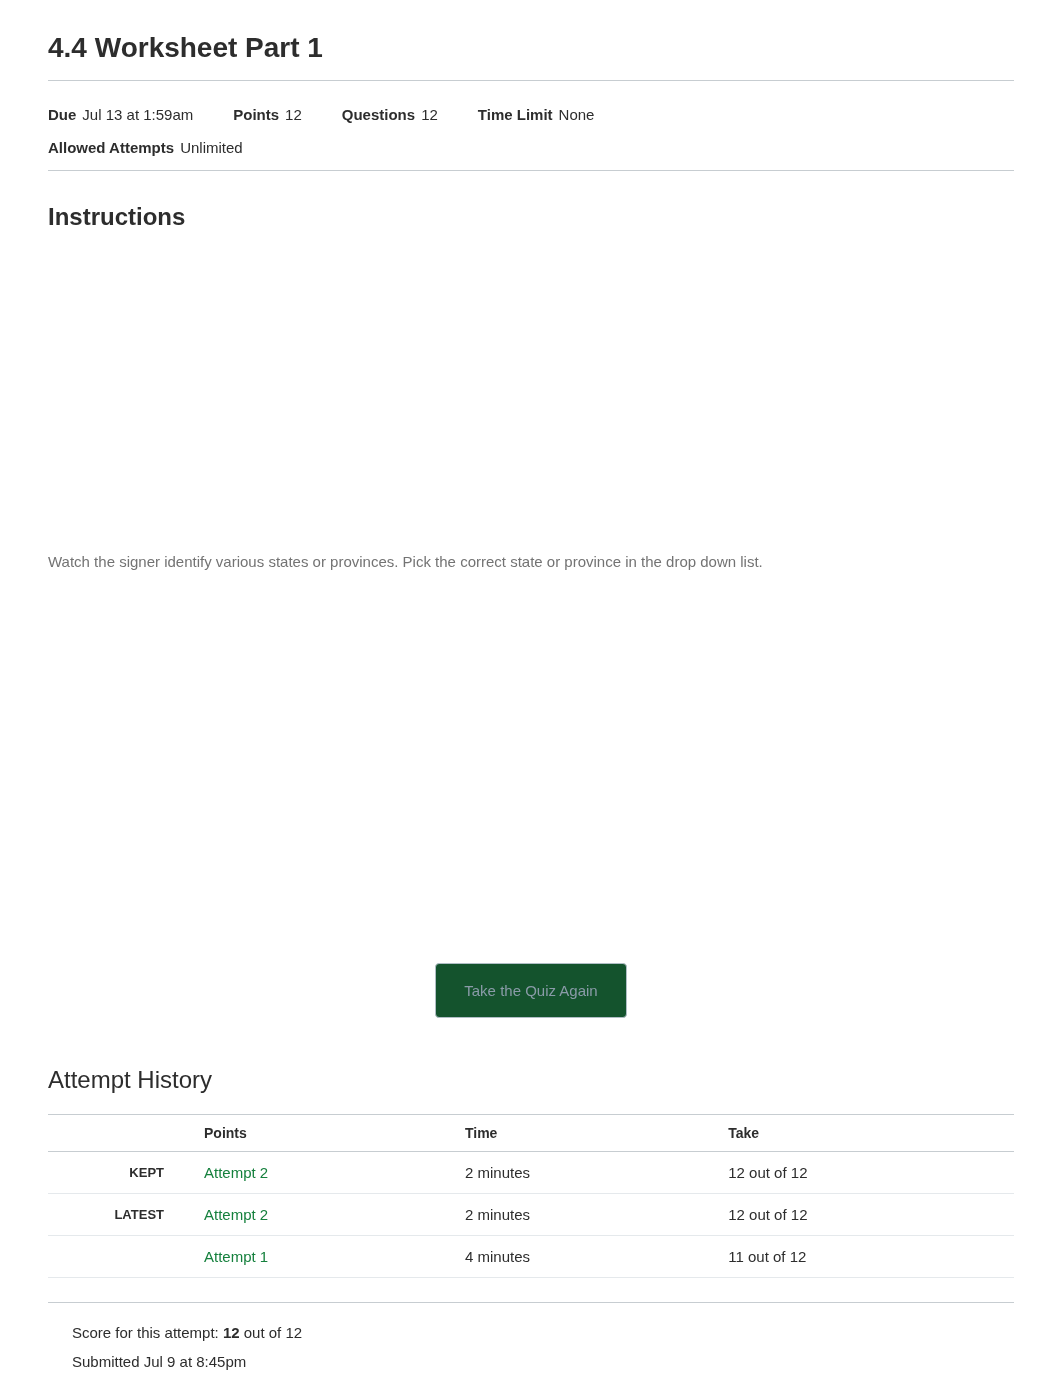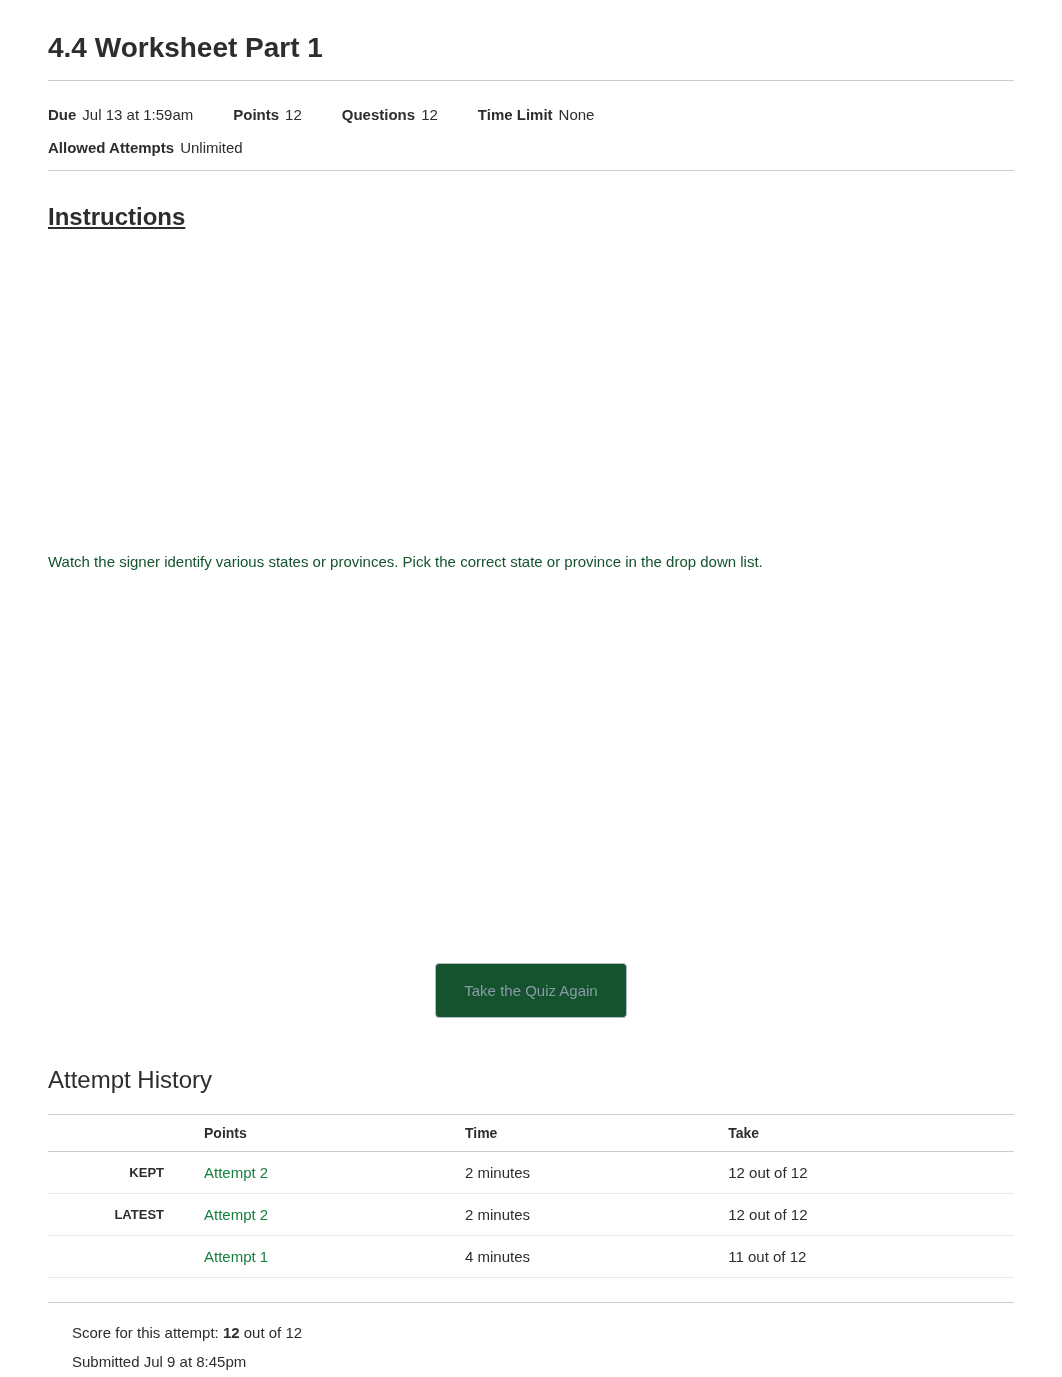--- a/index.html
+++ b/index.html
@@ -67,31 +67,30 @@
     }
 
     .instructions-section {
       margin-bottom: 32px;
     }
 
     .instructions-title {
       font-size: 24px;
       font-weight: 700;
       margin-bottom: 16px;
-      text-decoration: underline;
     }
 
     .instructions-content {
       min-height: 380px;
     }
 
     .instructions-text {
       font-size: 15px;
       line-height: 1.5;
-      color: #14532d;
+      color: #737373;
       margin-top: 320px;
     }
 
     .quiz-again-container {
       display: flex;
       justify-content: center;
       margin: 32px 0 48px 0;
     }
 
     .quiz-again-btn {

